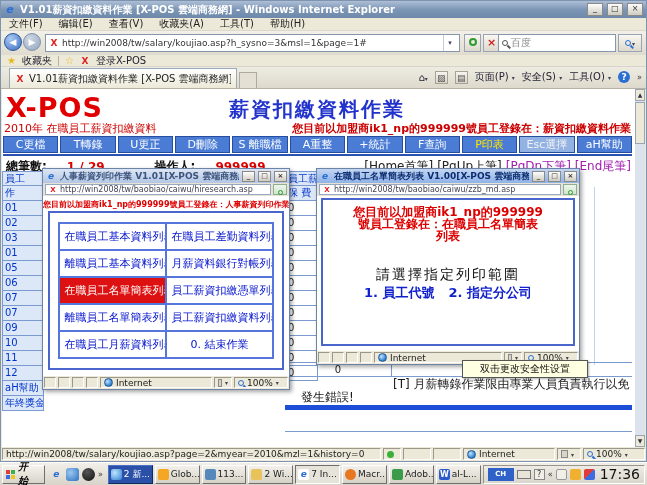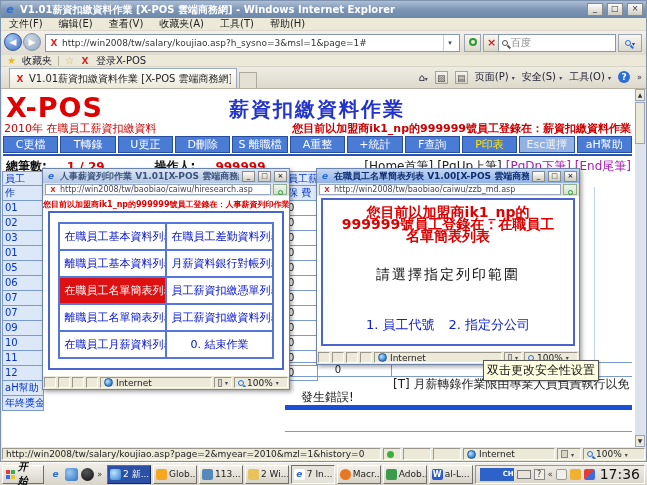--- a/index.html
+++ b/index.html
@@ -93,39 +93,39 @@
 .p-go .cyc{width:5px;height:5px;border-width:1.5px;margin-top:1px}
 .p-body{position:absolute;top:27px;left:0;right:0;bottom:14px;background:#fff}
 .p-status{position:absolute;left:0;right:0;bottom:0;height:14px;background:#ece9d8;border-top:1px solid #fff;display:flex}
 .p-status .seg{font-size:9px}
 .plogin{color:#dd0000;font-weight:bold;font-size:8px;text-align:center;margin-top:3px;white-space:nowrap;overflow:hidden}
 .pframe{position:absolute;left:5px;right:5px;top:15px;bottom:5px;border:2px solid #4a66cc}
 .pgrid{position:absolute;left:8px;right:8px;top:9px;bottom:9px;display:grid;grid-template-columns:1fr 1fr;border:1px solid #5577dd}
 .cell{border:1px solid #5577dd;display:flex;align-items:center;justify-content:center;font-size:11px;color:#0011cc;background:#fff;white-space:nowrap;overflow:hidden}
 .cell.sel{background:#dd1111;color:#fff}
 .pframe2{position:absolute;left:4px;right:4px;top:2px;bottom:4px;border:2px solid #4a66cc}
-.plogin2{color:#dd0000;font-weight:bold;font-size:14px;text-align:center;margin:6px 18px 0;line-height:12px}
+.plogin2{color:#dd0000;font-weight:bold;font-size:12px;text-align:center;margin:6px 30px 0;line-height:12px}
 .prompt{margin-top:24px;text-align:center;font-size:14px;color:#111;letter-spacing:2px}
-.opts{margin-top:32px;text-align:left;font-size:13px;font-weight:normal;color:#1122cc;display:flex;justify-content:center;gap:14px}
-
-.tooltip{position:absolute;left:483px;top:360px;z-index:40;background:#ffffe1;border:1px solid #555;font-size:12px;padding:1px 3px;color:#111;box-shadow:1px 1px 2px rgba(0,0,0,.3)}
+.opts{margin-top:0;text-align:left;font-size:13px;font-weight:bold;color:#1122cc;display:flex;justify-content:center;gap:14px}
+
+.tooltip{position:absolute;left:462px;top:360px;z-index:40;background:#ffffe1;border:1px solid #555;font-size:10px;padding:1px 17px;color:#111;box-shadow:1px 1px 2px rgba(0,0,0,.3)}
 
 .taskbar{position:absolute;left:0;right:0;bottom:0;height:23px;background:linear-gradient(#f1efe8,#d8d4ca);border-top:1px solid #fff;display:flex;align-items:center;gap:2px;padding:0 2px;z-index:50}
 .start{height:19px;display:flex;align-items:center;gap:3px;padding:0 6px 0 3px;background:linear-gradient(#f4f2ec,#d8d4ca);border:1px solid;border-color:#fff #6f6f6f #6f6f6f #fff;font-weight:bold;font-size:10px;font-style:italic}
 .flag{width:9px;height:9px;display:grid;grid-template-columns:1fr 1fr;grid-template-rows:1fr 1fr;gap:1px}
 .flag i{display:block}
 .ql{display:flex;gap:3px;align-items:center;padding:0 3px}
 .qli{width:13px;height:13px;border-radius:3px;font-size:9px;line-height:13px;text-align:center}
 .chev{font-size:8px;color:#333}
 .tbtn{width:45px;height:19px;display:flex;align-items:center;gap:2px;padding:0 2px;background:linear-gradient(#f2f0ea,#d6d2c6);border:1px solid;border-color:#fff #6f6f6f #6f6f6f #fff;font-size:9px;color:#222;white-space:nowrap;overflow:hidden}
 .tbtn.flash{background:#2a50a8;color:#fff;border-color:#4a70c8 #122a60 #122a60 #4a70c8}
 .tbtn.pressed{border-color:#6f6f6f #fff #fff #6f6f6f;background:#e6e3da}
 .ti{width:11px;height:11px;border-radius:2px;flex:none}
 .tray{margin-left:auto;display:flex;align-items:center;gap:3px;height:19px;border:1px solid;border-color:#9a958a #fff #fff #9a958a;padding:0 4px}
-.ime{width:34px;height:13px;background:#2e62c9;color:#fff;font-size:7px;font-weight:bold;text-align:right;line-height:13px}
+.ime{width:26px;height:13px;background:#2e62c9;color:#fff;font-size:7px;font-weight:bold;text-align:center;line-height:13px}
 .kb{width:14px;height:9px;background:#e8e4d8;border:1px solid #777}
 .tq{width:11px;height:11px;background:#f0eee6;border:1px solid #888;font-size:8px;line-height:10px;text-align:center;color:#333}
 .mini{width:11px;height:11px;border-radius:2px}
 .clock{font-size:14px;color:#111;padding-left:2px}
 </style>
 </head>
 <body>
 
 <div class="win">
   <div class="titlebar">

